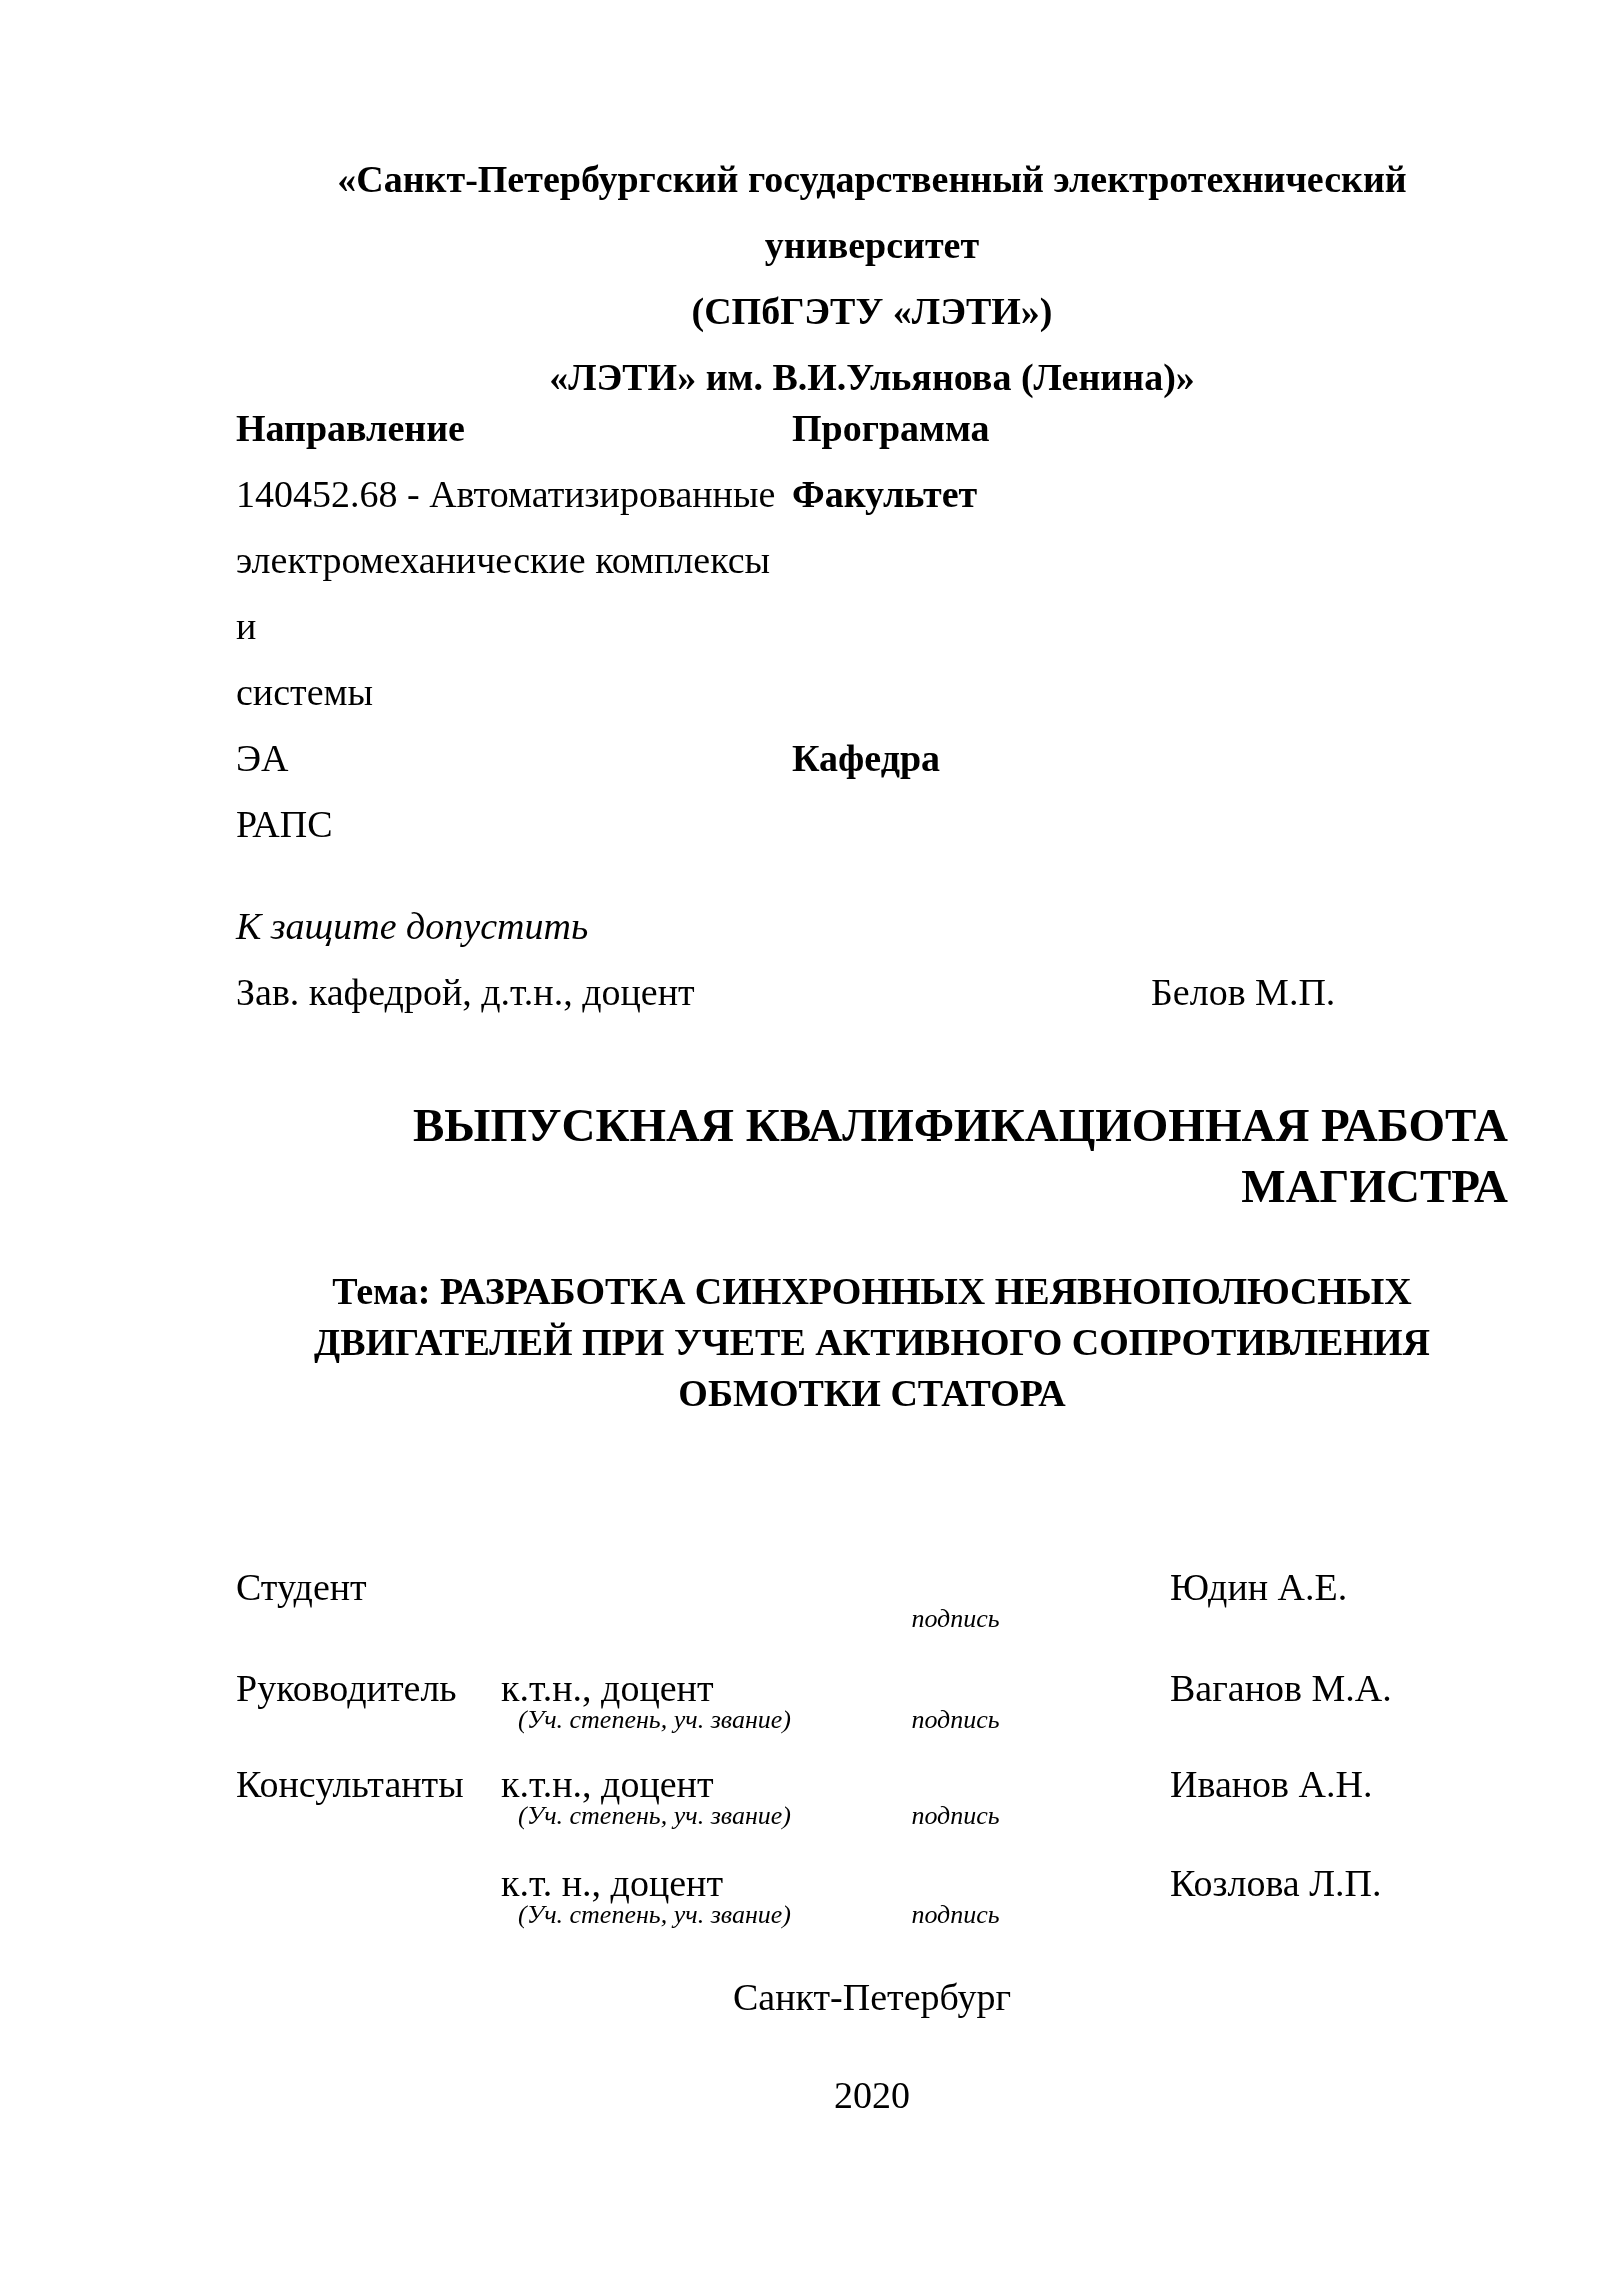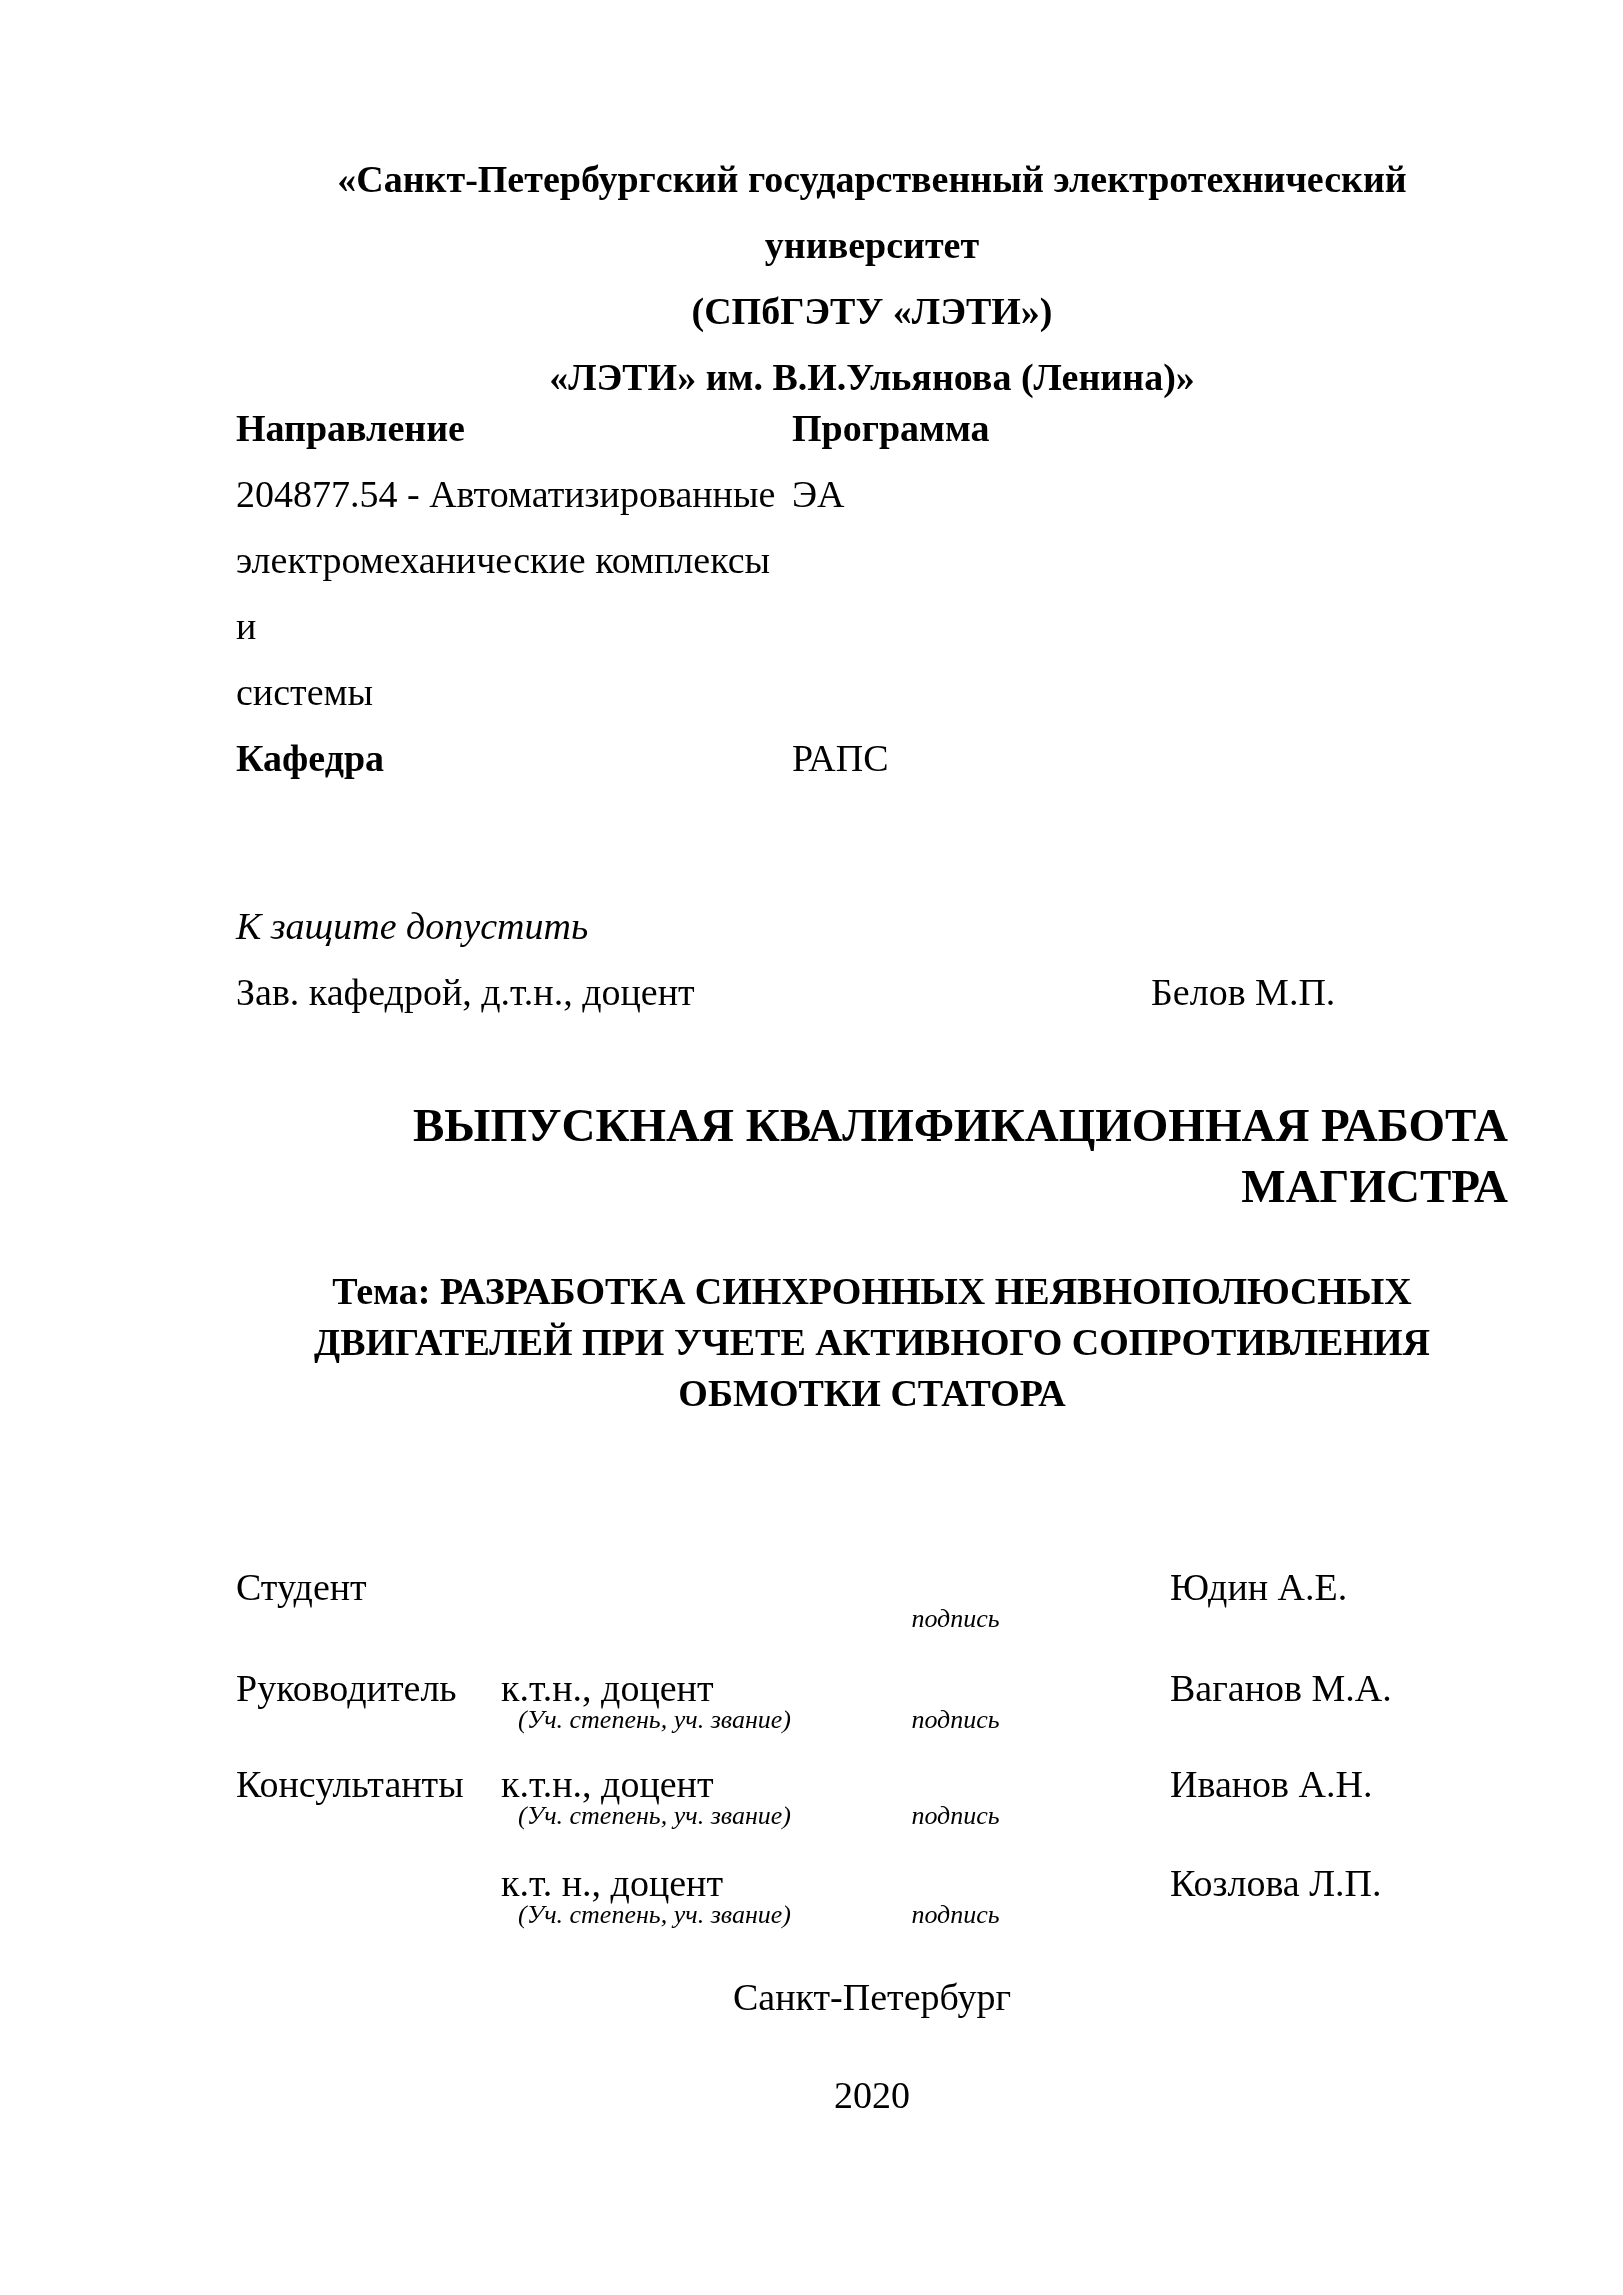--- a/index.html
+++ b/index.html
@@ -104,24 +104,25 @@
   <header class="blk uni-header">
     <div>«Санкт-Петербургский государственный электротехнический университет</div>
     <div>(СПбГЭТУ «ЛЭТИ»)</div>
     <div>«ЛЭТИ» им. В.И.Ульянова (Ленина)»</div>
   </header>
 
   <section class="blk info-table">
     <div class="info-label">Направление</div>
 
     <div class="info-label">Программа</div>
-    <div class="info-value">204877.54 - Автоматизированные
+    <div class="info-value">140452.68 - Автоматизированные
 электромеханические комплексы и
 системы</div>
 
+    <div class="info-label">Факультет</div>
     <div class="info-value">ЭА</div>
 
     <div class="info-label">Кафедра</div>
     <div class="info-value">РАПС</div>
   </section>
 
   <div class="blk admission-note">К защите допустить</div>
 
   <div class="blk head-row">
     <span>Зав. кафедрой, д.т.н., доцент</span>

